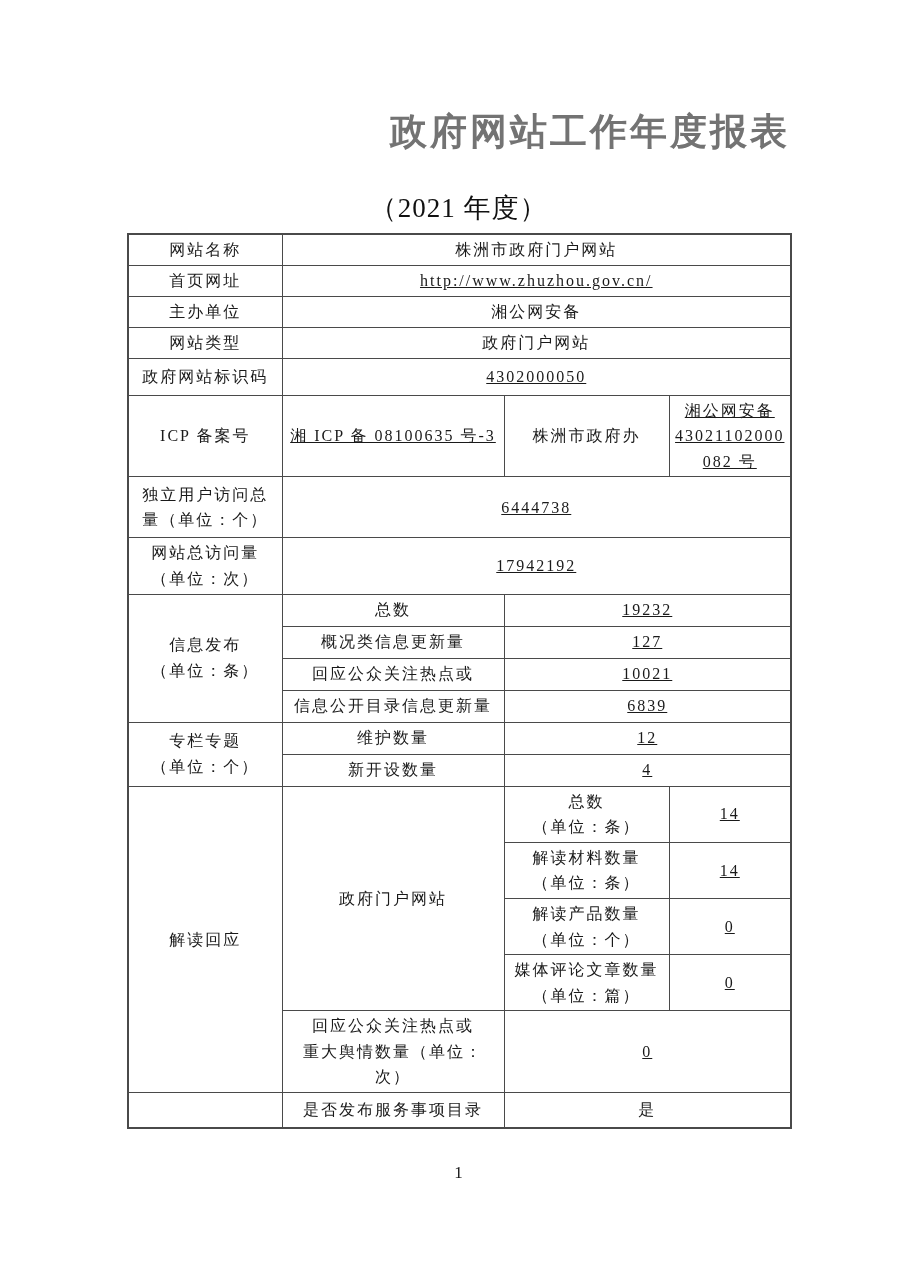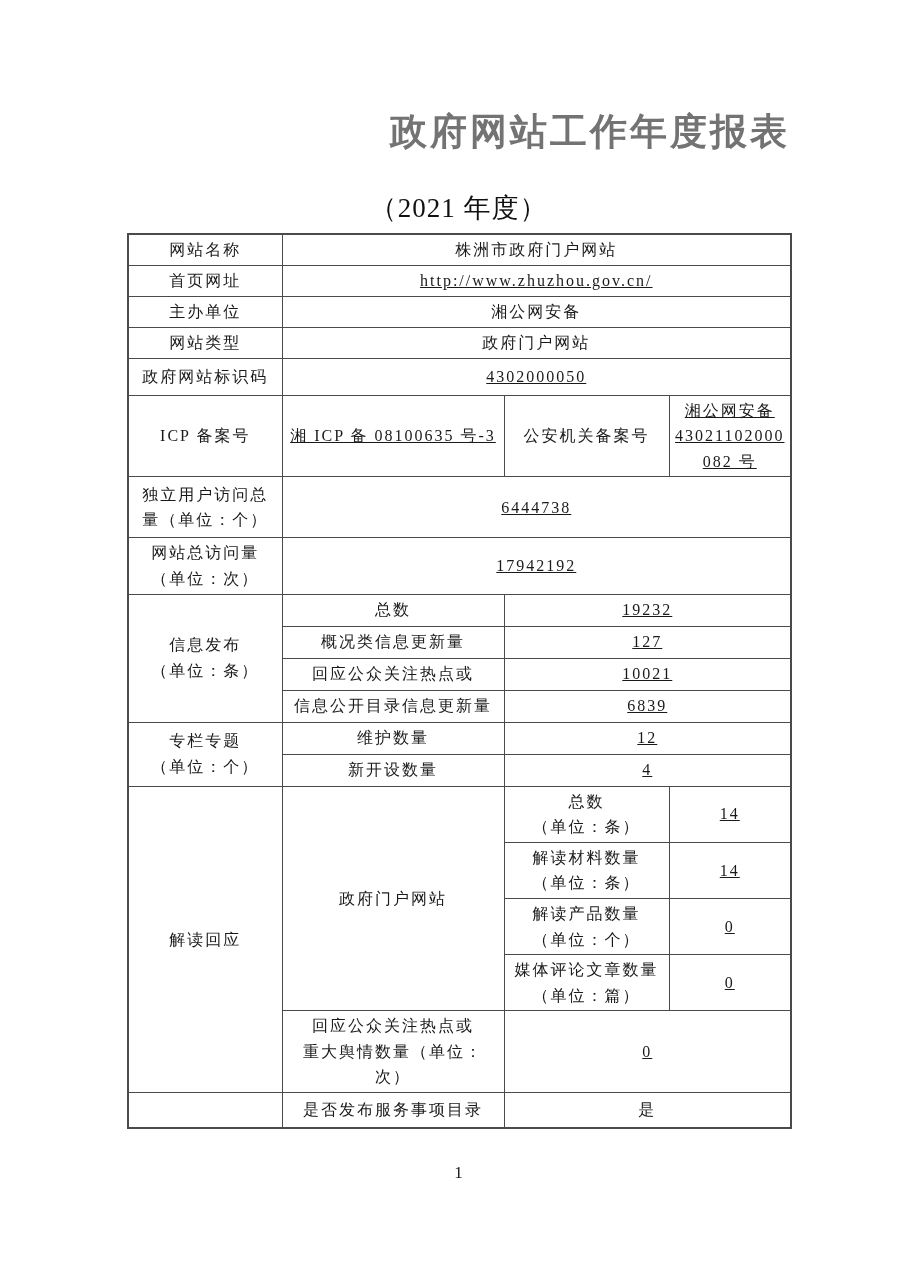--- a/index.html
+++ b/index.html
@@ -104,21 +104,21 @@
           <td>网站类型</td>
           <td colspan="3">政府门户网站</td>
         </tr>
         <tr style="height:37px">
           <td>政府网站标识码</td>
           <td colspan="3" class="num">4302000050</td>
         </tr>
         <tr style="height:80px">
           <td>ICP 备案号</td>
           <td class="num">湘 ICP 备 08100635 号-3</td>
-          <td>公安机关备案号</td>
+          <td>株洲市政府办</td>
           <td class="num">湘公网安备
 43021102000
 082 号</td>
         </tr>
         <tr style="height:61px">
           <td>独立用户访问总
 量（单位：个）</td>
           <td colspan="3" class="num">6444738</td>
         </tr>
         <tr style="height:52px">

